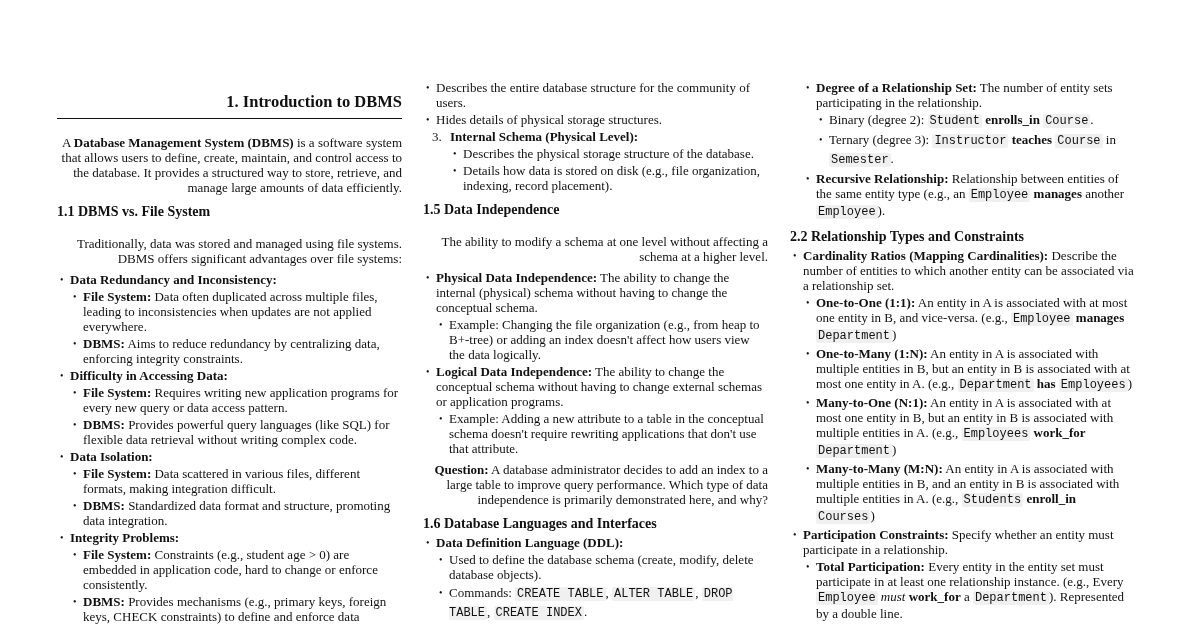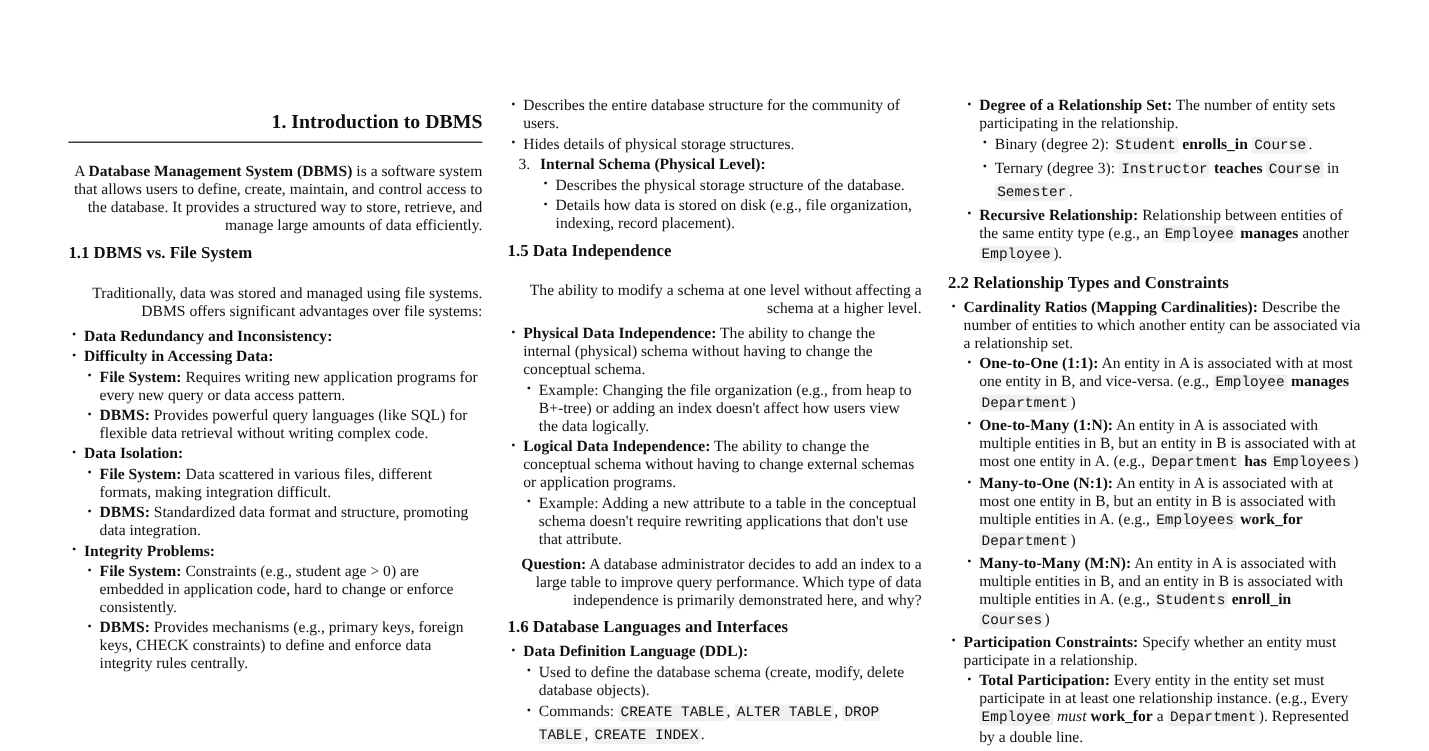--- a/index.html
+++ b/index.html
@@ -28,20 +28,22 @@
 <body>
 
 <div class="col" id="col1">
   <h1>1. Introduction to DBMS</h1>
   <p><span>A </span><b>Database Management System (DBMS)</b><span> is a software system that allows users to define, create, maintain, and control access to the database. It provides a structured way to store, retrieve, and manage large amounts of data efficiently.</span></p>
   <h2>1.1 DBMS vs. File System</h2>
   <p>Traditionally, data was stored and managed using file systems. DBMS offers significant advantages over file systems:</p>
   <ul>
     <li class="b"><b>Data Redundancy and Inconsistency:</b>
       <ul class="sub">
+        <li class="b"><b>File System:</b><span> Data often duplicated across multiple files, leading to inconsistencies when updates are not applied everywhere.</span></li>
+        <li class="b"><b>DBMS:</b><span> Aims to reduce redundancy by centralizing data, enforcing integrity constraints.</span></li>
       </ul>
     </li>
     <li class="b"><b>Difficulty in Accessing Data:</b>
       <ul class="sub">
         <li class="b"><b>File System:</b><span> Requires writing new application programs for every new query or data access pattern.</span></li>
         <li class="b"><b>DBMS:</b><span> Provides powerful query languages (like SQL) for flexible data retrieval without writing complex code.</span></li>
       </ul>
     </li>
     <li class="b"><b>Data Isolation:</b>
       <ul class="sub">

